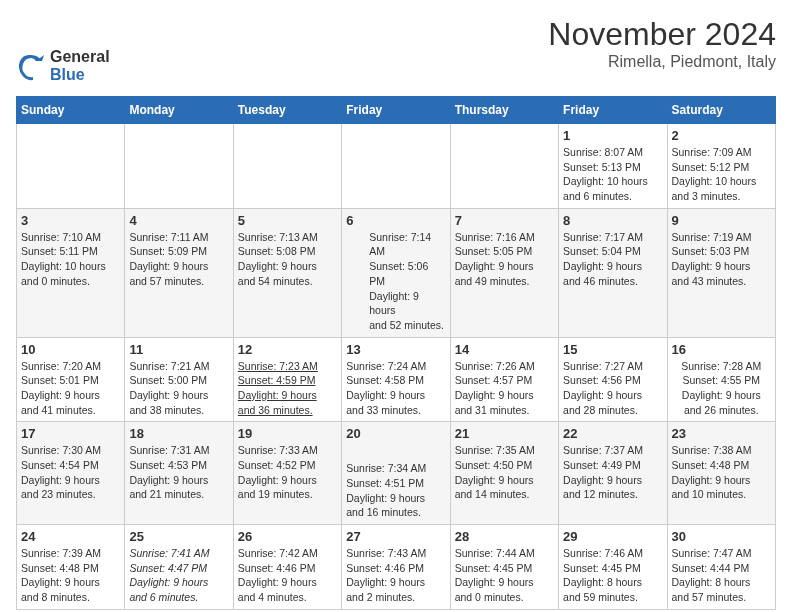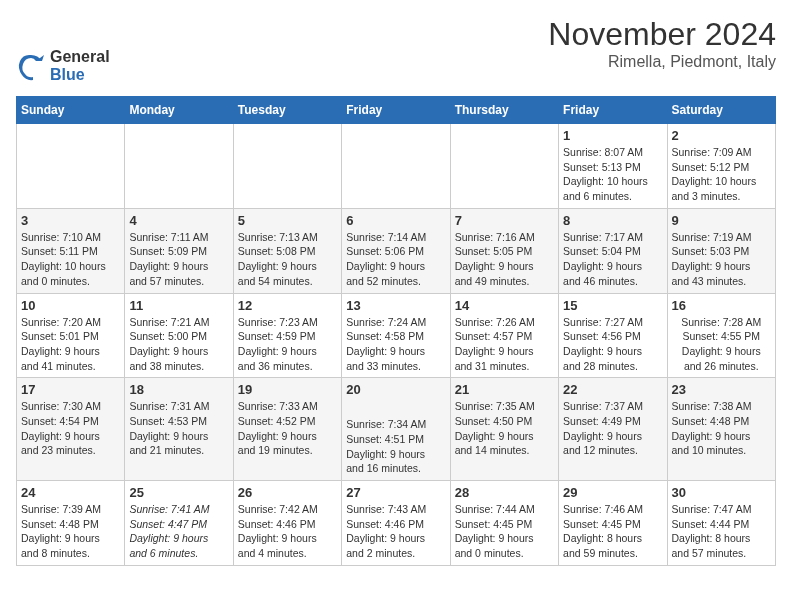--- a/index.html
+++ b/index.html
@@ -150,21 +150,21 @@
         </td>
         <td>
           <span class="day-num">5</span>
           <div class="day-info" style="white-space: pre-line;">Sunrise: 7:13 AM
 Sunset: 5:08 PM
 Daylight: 9 hours
 and 54 minutes.</div>
         </td>
         <td>
           <span class="day-num">6</span>
-          <div class="day-info" style="white-space: pre-line;">Sunrise: 7:14 AM
+          <div class="day-info" style="white-space: pre-line; margin-left: 23px;">Sunrise: 7:14 AM
 Sunset: 5:06 PM
 Daylight: 9 hours
 and 52 minutes.</div>
         </td>
         <td>
           <span class="day-num">7</span>
           <div class="day-info" style="white-space: pre-line;">Sunrise: 7:16 AM
 Sunset: 5:05 PM
 Daylight: 9 hours
 and 49 minutes.</div>
@@ -194,21 +194,21 @@
         </td>
         <td>
           <span class="day-num">11</span>
           <div class="day-info" style="white-space: pre-line;">Sunrise: 7:21 AM
 Sunset: 5:00 PM
 Daylight: 9 hours
 and 38 minutes.</div>
         </td>
         <td>
           <span class="day-num">12</span>
-          <div class="day-info" style="white-space: pre-line;">Sunrise: 7:23 AM
+          <div class="day-info" style="white-space: pre-line; text-decoration: underline;">Sunrise: 7:23 AM
 Sunset: 4:59 PM
 Daylight: 9 hours
 and 36 minutes.</div>
         </td>
         <td>
           <span class="day-num">13</span>
           <div class="day-info" style="white-space: pre-line;">Sunrise: 7:24 AM
 Sunset: 4:58 PM
 Daylight: 9 hours
 and 33 minutes.</div>

